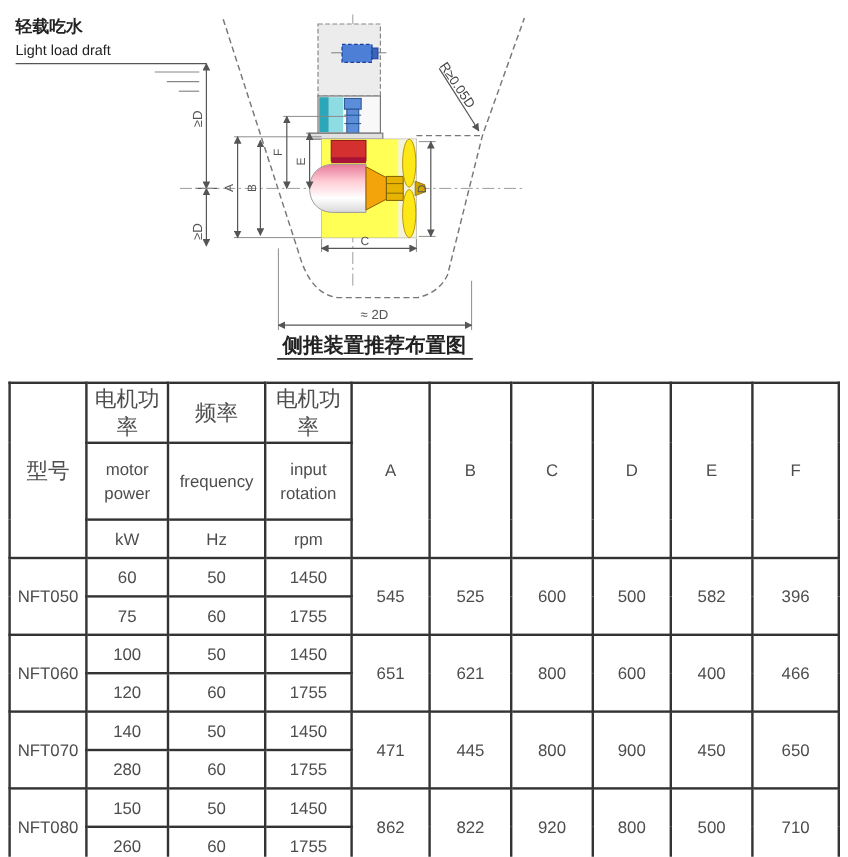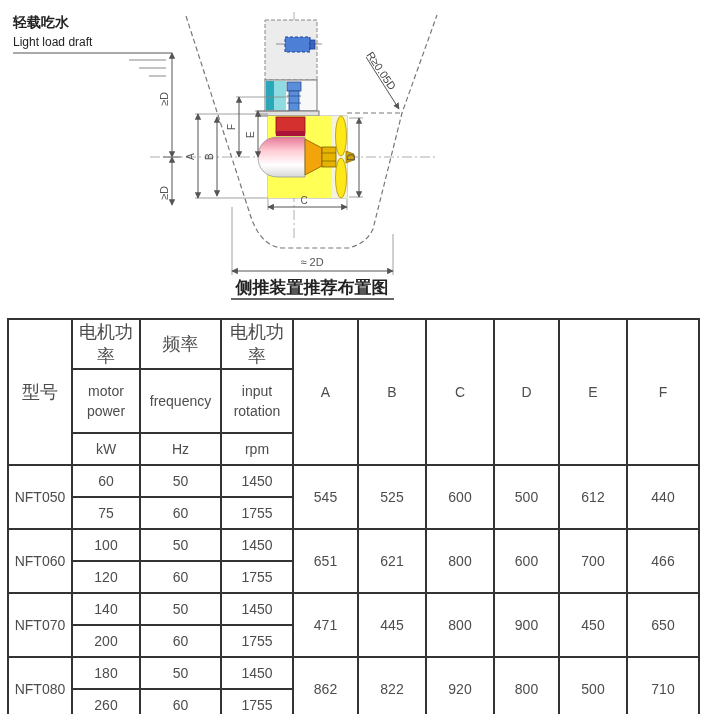--- a/index.html
+++ b/index.html
@@ -179,39 +179,39 @@
 
     <tr style="height:32px">
       <td rowspan="2">NFT050</td>
       <td>60</td>
       <td>50</td>
       <td>1450</td>
       <td rowspan="2">545</td>
       <td rowspan="2">525</td>
       <td rowspan="2">600</td>
       <td rowspan="2">500</td>
-      <td rowspan="2">612</td>
-      <td rowspan="2">440</td>
+      <td rowspan="2">582</td>
+      <td rowspan="2">396</td>
     </tr>
     <tr style="height:32px">
       <td>75</td>
       <td>60</td>
       <td>1755</td>
     </tr>
 
     <tr style="height:32px">
       <td rowspan="2">NFT060</td>
       <td>100</td>
       <td>50</td>
       <td>1450</td>
       <td rowspan="2">651</td>
       <td rowspan="2">621</td>
       <td rowspan="2">800</td>
       <td rowspan="2">600</td>
-      <td rowspan="2">700</td>
+      <td rowspan="2">400</td>
       <td rowspan="2">466</td>
     </tr>
     <tr style="height:32px">
       <td>120</td>
       <td>60</td>
       <td>1755</td>
     </tr>
 
     <tr style="height:32px">
       <td rowspan="2">NFT070</td>
@@ -219,28 +219,28 @@
       <td>50</td>
       <td>1450</td>
       <td rowspan="2">471</td>
       <td rowspan="2">445</td>
       <td rowspan="2">800</td>
       <td rowspan="2">900</td>
       <td rowspan="2">450</td>
       <td rowspan="2">650</td>
     </tr>
     <tr style="height:32px">
-      <td>200</td>
+      <td>280</td>
       <td>60</td>
       <td>1755</td>
     </tr>
 
     <tr style="height:32px">
       <td rowspan="2">NFT080</td>
-      <td>180</td>
+      <td>150</td>
       <td>50</td>
       <td>1450</td>
       <td rowspan="2">862</td>
       <td rowspan="2">822</td>
       <td rowspan="2">920</td>
       <td rowspan="2">800</td>
       <td rowspan="2">500</td>
       <td rowspan="2">710</td>
     </tr>
     <tr style="height:32px">

